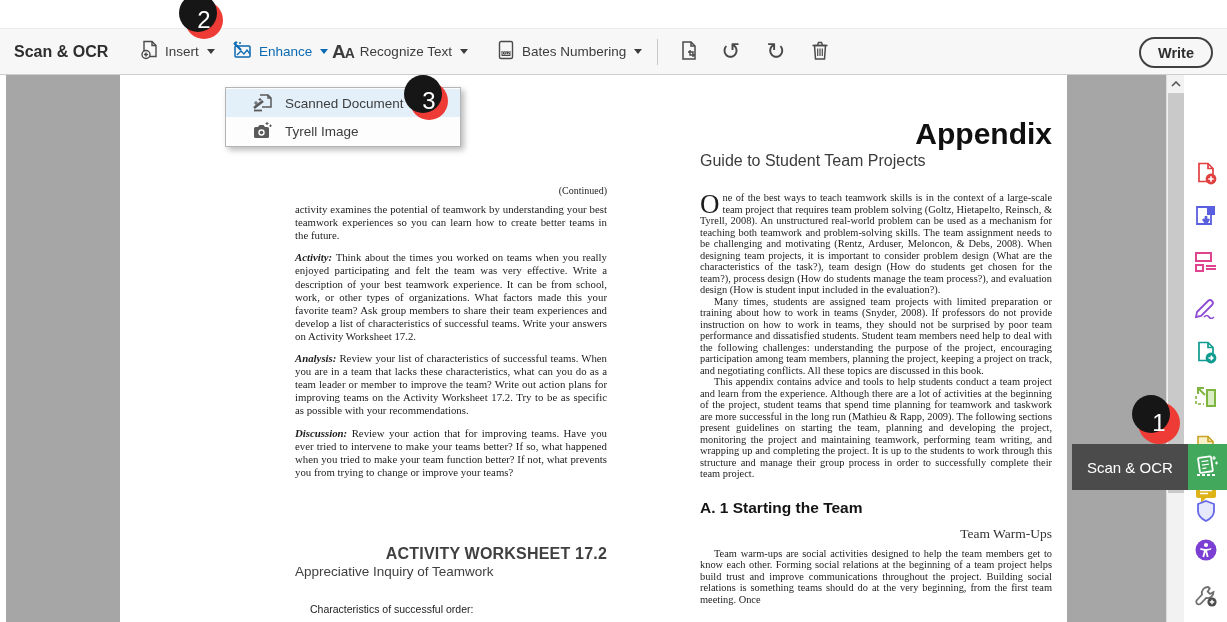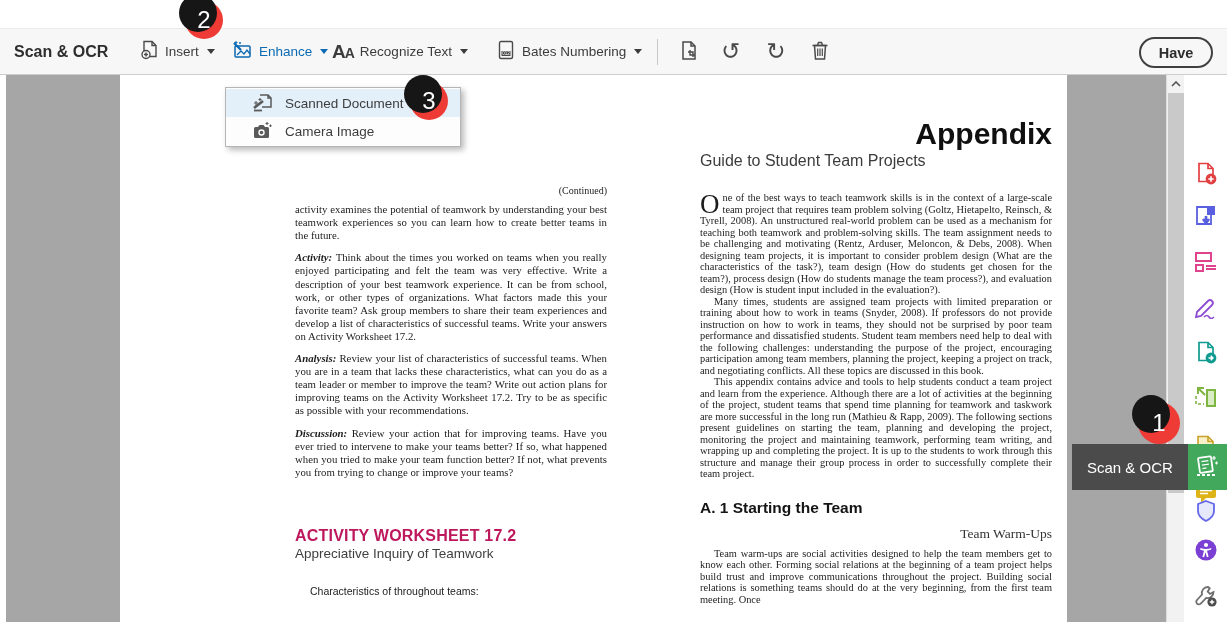--- a/index.html
+++ b/index.html
@@ -36,22 +36,22 @@
   
   .doc { position:absolute; left:6px; top:75px; width:1160px; height:547px; background:#a6a6a6; }
   .page { position:absolute; left:114px; top:0; width:947px; height:547px; background:#ffffff; overflow:hidden; }
 
   .leftcol { position:absolute; left:175px; top:0; width:312px;
     font-family:"Liberation Serif", serif; font-size:10.8px; line-height:13.1px;
     color:#1c1c1c; text-align:justify; }
   .continued { margin-top:109px; font-size:10px; text-align:right; }
   .lp { margin-top:9px; }
   .lead { font-weight:700; font-style:italic; }
-  .ws-title { margin-top:50px; font-family:"Liberation Sans", sans-serif; font-weight:700;
-    font-size:16px; color:#be185d; text-align:left; letter-spacing:.2px; }
+  .ws-title { margin-top:68px; font-family:"Liberation Sans", sans-serif; font-weight:700;
+    font-size:16px; color:#404040; text-align:right; letter-spacing:.2px; }
   .ws-sub { margin-top:5px; font-family:"Liberation Sans", sans-serif; font-size:13.5px; color:#3f3f3f; text-align:left; }
   .ws-field { margin-top:25px; margin-left:15px; font-family:"Liberation Sans", sans-serif;
     font-size:10.5px; color:#222; text-align:left; }
   .ws-field.second { margin-top:50px; }
 
   .rightcol { position:absolute; left:580px; top:0; width:352px;
     font-family:"Liberation Serif", serif; font-size:10.4px; line-height:11.5px;
     color:#1c1c1c; text-align:justify; }
   .rc-title { margin-top:53px; font-family:"Liberation Sans", sans-serif; font-size:30px;
     font-weight:600; color:#101010; text-align:right; }
@@ -161,35 +161,35 @@
       <span>
         <svg width="18" height="21" viewBox="0 0 18 21">
             <path d="M3.5 5.5 h11 l-1 13.5 h-9 z" fill="none" stroke="#4a4a4a" stroke-width="1.5"></path>
             <path d="M1.5 5.5 h15" stroke="#4a4a4a" stroke-width="1.5"></path>
             <path d="M6.5 5 l1 -2.5 h3 l1 2.5" fill="none" stroke="#4a4a4a" stroke-width="1.4"></path>
             <path d="M6.7 8.5 v7.5 M9 8.5 v7.5 M11.3 8.5 v7.5" stroke="#4a4a4a" stroke-width="1.2"></path>
           </svg>
       </span>
     </div>
 
-    <div class="close-btn">Have</div>
+    <div class="close-btn">Write</div>
   </div>
 
   <div class="doc">
     <div class="page">
 
       <div class="leftcol">
         <p class="continued">(Continued)</p>
         <p class="lp" style="margin-top:6px;">activity examines the potential of teamwork by understanding your best teamwork experiences so you can learn how to create better teams in the future.</p>
         <p class="lp"><span class="lead">Activity:</span> <span>Think about the times you worked on teams when you really enjoyed participating and felt the team was very effective. Write a description of your best teamwork experience. It can be from school, work, or other types of organizations. What factors made this your favorite team? Ask group members to share their team experiences and develop a list of characteristics of successful teams. Write your answers on Activity Worksheet 17.2.</span></p>
         <p class="lp"><span class="lead">Analysis:</span> <span>Review your list of characteristics of successful teams. When you are in a team that lacks these characteristics, what can you do as a team leader or member to improve the team? Write out action plans for improving teams on the Activity Worksheet 17.2. Try to be as specific as possible with your recommendations.</span></p>
         <p class="lp"><span class="lead">Discussion:</span> <span>Review your action that for improving teams. Have you ever tried to intervene to make your teams better? If so, what happened when you tried to make your team function better? If not, what prevents you from trying to change or improve your teams?</span></p>
         <p class="ws-title">ACTIVITY WORKSHEET 17.2</p>
         <p class="ws-sub">Appreciative Inquiry of Teamwork</p>
-        <p class="ws-field">Characteristics of throughout teams:</p>
+        <p class="ws-field">Characteristics of successful order:</p>
         <p class="ws-field second">Action plans for improving teams:</p>
       </div>
 
       <div class="rightcol">
         <p class="rc-title">Appendix</p>
         <p class="rc-sub">Guide to Student Team Projects</p>
         <p class="rp first"><span class="dropcap">O</span><span>ne of the best ways to teach teamwork skills is in the context of a large-scale team project that requires team problem solving (Goltz, Hietapelto, Reinsch, &amp; Tyrell, 2008). An unstructured real-world problem can be used as a mechanism for teaching both teamwork and problem-solving skills. The team assignment needs to be challenging and motivating (Rentz, Arduser, Meloncon, &amp; Debs, 2008). When designing team projects, it is important to consider problem design (What are the characteristics of the task?), team design (How do students get chosen for the team?), process design (How do students manage the team process?), and evaluation design (How is student input included in the evaluation?).</span></p>
         <p class="rp">Many times, students are assigned team projects with limited preparation or training about how to work in teams (Snyder, 2008). If professors do not provide instruction on how to work in teams, they should not be surprised by poor team performance and dissatisfied students. Student team members need help to deal with the following challenges: understanding the purpose of the project, encouraging participation among team members, planning the project, keeping a project on track, and negotiating conflicts. All these topics are discussed in this book.</p>
         <p class="rp">This appendix contains advice and tools to help students conduct a team project and learn from the experience. Although there are a lot of activities at the beginning of the project, student teams that spend time planning for teamwork and taskwork are more successful in the long run (Mathieu &amp; Rapp, 2009). The following sections present guidelines on starting the team, planning and developing the project, monitoring the project and maintaining teamwork, performing team writing, and wrapping up and completing the project. It is up to the students to work through this structure and manage their group process in order to successfully complete their team project.</p>
         <p class="rc-h1">A. 1 Starting the Team</p>
@@ -320,21 +320,21 @@
     <div class="menu-item">
       <span>
         <svg width="21" height="20" viewBox="0 0 21 20">
             <rect x="2" y="7" width="15" height="11" rx="1.5" fill="#5a5a5a"></rect>
             <path d="M6 7 l1.5 -2 h4 l1.5 2" fill="#5a5a5a"></path>
             <circle cx="9.5" cy="12.5" r="3.2" fill="#fff"></circle>
             <circle cx="9.5" cy="12.5" r="1.8" fill="#5a5a5a"></circle>
             <path d="M15 2 v3 M13.5 3.5 h3 M18.5 4.5 v2.4 M17.3 5.7 h2.4" stroke="#5a5a5a" stroke-width="1.1"></path>
           </svg>
       </span>
-      <span>Camera Image</span>
+      <span>Tyrell Image</span>
     </div>
   </div>
 
   <div class="badge badge-2">2</div>
   <div class="badge badge-3">3</div>
   <div class="badge badge-1">1</div>
 
 </div>
 
 </body></html>

